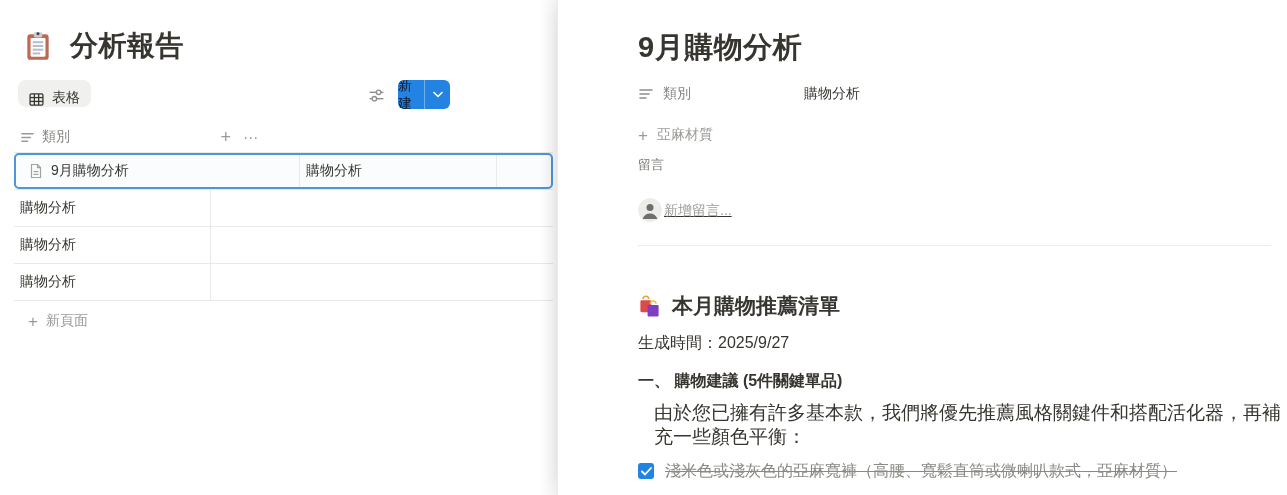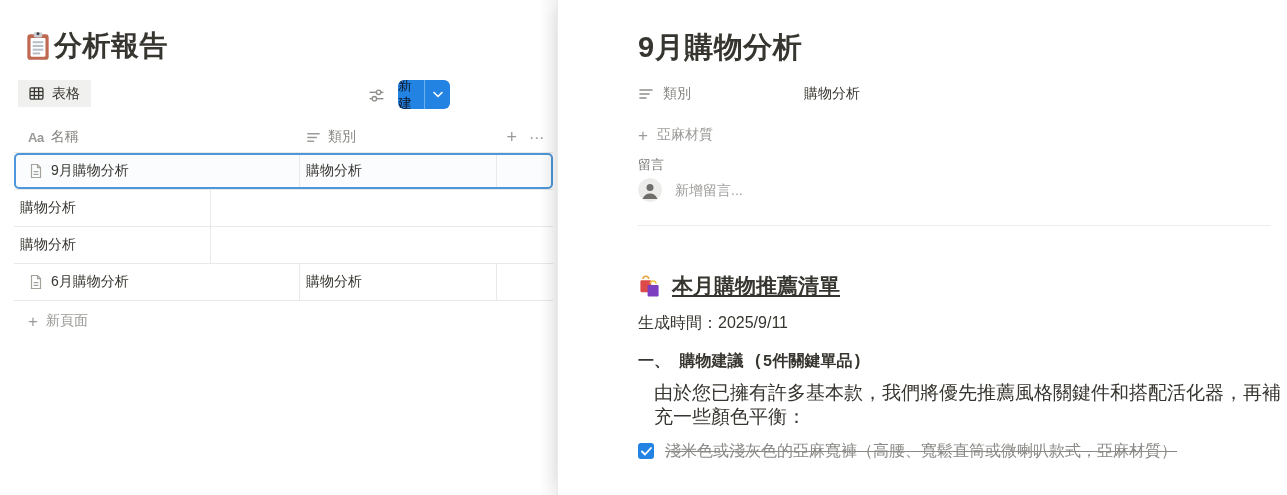--- a/index.html
+++ b/index.html
@@ -8,25 +8,25 @@
     font-family:"Liberation Sans","DejaVu Sans",sans-serif;
     color:#37352f; background:#fff; position:relative;
   }
   svg { display:block; }
 
   
   .left-panel { position:absolute; left:0; top:0; width:557px; height:495px; background:#fff; }
   .lp-shadow { position:absolute; right:0; top:0; width:18px; height:100%;
     background:linear-gradient(to right, rgba(0,0,0,0), rgba(0,0,0,0.05)); }
 
-  .lp-title { position:absolute; left:22px; top:27px; display:flex; align-items:center; }
+  .lp-title { position:absolute; left:22px; top:27px; display:flex; align-items:center; gap:16px; }
   .lp-title-text { font-size:28px; font-weight:700; letter-spacing:.5px; }
 
   .view-pill { position:absolute; left:18px; top:80px; height:27px; display:inline-flex;
-    align-items:center; gap:8px; padding:0 11px; background:#f0f0ee; border-radius:0;
+    align-items:flex-end; gap:8px; padding:0 11px; background:#f0f0ee; border-radius:8px;
     font-size:14px; color:#37352f; cursor:pointer; }
 
   .tune-btn { position:absolute; left:366px; top:85px; width:20px; height:20px;
     display:flex; align-items:center; justify-content:center; cursor:pointer; }
 
   .new-btn { position:absolute; left:398px; top:80px; width:52px; height:29px;
     background:#2383e2; border-radius:6px; color:#0f172a; display:flex; align-items:stretch;
     cursor:pointer; overflow:hidden; }
   .new-btn-label { flex:1; display:flex; align-items:center; justify-content:center;
     font-size:14px; }
@@ -69,32 +69,32 @@
   .prop-row { margin-top:21px; display:flex; align-items:center; font-size:14px; }
   .prop-label { width:166px; display:flex; align-items:center; gap:9px; color:#83827e; cursor:pointer; }
   .prop-value { color:#37352f; cursor:pointer; }
 
   .add-prop { margin-top:23px; display:flex; align-items:center; gap:9px; color:#9b9a97;
     font-size:14px; cursor:pointer; }
   .ap-plus { font-size:17px; line-height:1; }
 
   .comments-label { margin-top:12px; font-size:13px; color:#787774; }
 
-  .comment-row { margin-top:4px; display:flex; align-items:center; gap:13px; }
+  .comment-row { margin-top:24px; display:flex; align-items:center; gap:2px;text-decoration:underline; }
   .avatar { width:24px; height:24px; border-radius:50%; overflow:hidden; flex:0 0 auto; }
   .comment-input { border:none; outline:none; font-size:14px; flex:1;
     font-family:"Liberation Sans","DejaVu Sans",sans-serif; color:#37352f; background:transparent; }
   .comment-input::placeholder { color:#9e9d9a; }
 
   .rp-divider { margin-top:23px; height:1px; background:#ededeb; }
 
   .content-h2 { margin-top:46px; display:flex; align-items:center; gap:11px;
-    font-size:21px; font-weight:700;text-decoration:underline; }
+    font-size:21px; font-weight:700; }
   .gen-line { margin-top:13px; font-size:16px; }
-  .section-heading { margin-top:17px; font-size:16px; font-weight:700;font-family:Liberation Mono, monospace; }
+  .section-heading { margin-top:17px; font-size:16px; font-weight:700; }
   .body-para { margin-top:9px; font-size:19px; line-height:24px; width:634px;margin-left:16px; }
 
   .todo { margin-top:10px; display:flex; align-items:flex-start; gap:11px;
     font-size:16px; line-height:24px; }
   .todo:first-of-type { margin-top:13px; }
   .todo-box { width:16px; height:16px; margin-top:4px; background:#2383e2; border-radius:3px;
     display:flex; align-items:center; justify-content:center; flex:0 0 auto; cursor:pointer; }
   .todo-text { color:#8a8985; text-decoration:line-through; cursor:text; }
 </style>
 </head>
@@ -148,24 +148,20 @@
     <span class="new-btn-label">新建</span>
     <span class="new-btn-chevron">
       <svg width="10" height="7" viewBox="0 0 10 6">
         <path d="M1 1l4 4 4-4" stroke="#fff" stroke-width="1.6" fill="none" stroke-linecap="round" stroke-linejoin="round"></path>
       </svg>
     </span>
   </div>
 
   <div class="lp-table">
     <div class="t-header">
-      <div class="t-col1">
-        <span class="aa-glyph">Aa</span>
-        <span>名稱</span>
-      </div>
       <div class="t-col2">
         <span>
           <svg width="15" height="15" viewBox="0 0 16 16" stroke="#9b9a97" stroke-width="1.6" stroke-linecap="round">
             <line x1="2" y1="4" x2="14" y2="4"></line>
             <line x1="2" y1="8" x2="11" y2="8"></line>
             <line x1="2" y1="12" x2="8" y2="12"></line>
           </svg>
         </span>
         <span>類別</span>
       </div>
@@ -201,31 +197,20 @@
     </div>
 
     <div class="t-row">
       <div class="t-col2">
         <span class="row-cat">購物分析</span>
       </div>
       <div class="t-col3"></div>
     </div>
 
     <div class="t-row">
-      <div class="t-col1">
-        <span>
-          <svg width="16" height="16" viewBox="0 0 16 16" fill="none" stroke="#a5a29c" stroke-width="1.2">
-            <path d="M3.5 1.5h6l3 3v10h-9z"></path>
-            <path d="M9.5 1.5v3.2h3.2"></path>
-            <line x1="5.6" y1="8.6" x2="10.4" y2="8.6"></line>
-            <line x1="5.6" y1="11.4" x2="10.4" y2="11.4"></line>
-          </svg>
-        </span>
-        <span class="row-name">6月購物分析</span>
-      </div>
       <div class="t-col2">
         <span class="row-cat">購物分析</span>
       </div>
       <div class="t-col3"></div>
     </div>
   </div>
 
   <div class="new-page">
     <span class="np-plus">+</span>
     <span>新頁面</span>
@@ -277,21 +262,21 @@
       <svg width="23" height="23" viewBox="0 0 24 24">
         <path d="M5.2 4.2a3 3 0 0 1 6 0" fill="none" stroke="#e8a33d" stroke-width="1.6"></path>
         <rect x="2.5" y="5.5" width="11.2" height="12.5" rx="1.2" fill="#dd4a4a"></rect>
         <path d="M12.8 9.2a3 3 0 0 1 6 0" fill="none" stroke="#f0c23c" stroke-width="1.6"></path>
         <rect x="10" y="10.5" width="11.5" height="12" rx="1.2" fill="#7d3fc0"></rect>
       </svg>
     </span>
     <span>本月購物推薦清單</span>
   </div>
 
-  <div class="gen-line">生成時間：2025/9/11</div>
+  <div class="gen-line">生成時間：2025/9/27</div>
 
   <div class="section-heading">一、 購物建議 (5件關鍵單品)</div>
 
   <div class="body-para">由於您已擁有許多基本款，我們將優先推薦風格關鍵件和搭配活化器，再補充一些顏色平衡：</div>
 
   <div class="todo">
     <span class="todo-box">
       <svg width="11" height="9" viewBox="0 0 11 9">
         <path d="M1 4.5l3 3 6-6.5" stroke="#fff" stroke-width="1.8" fill="none" stroke-linecap="round" stroke-linejoin="round"></path>
       </svg>

